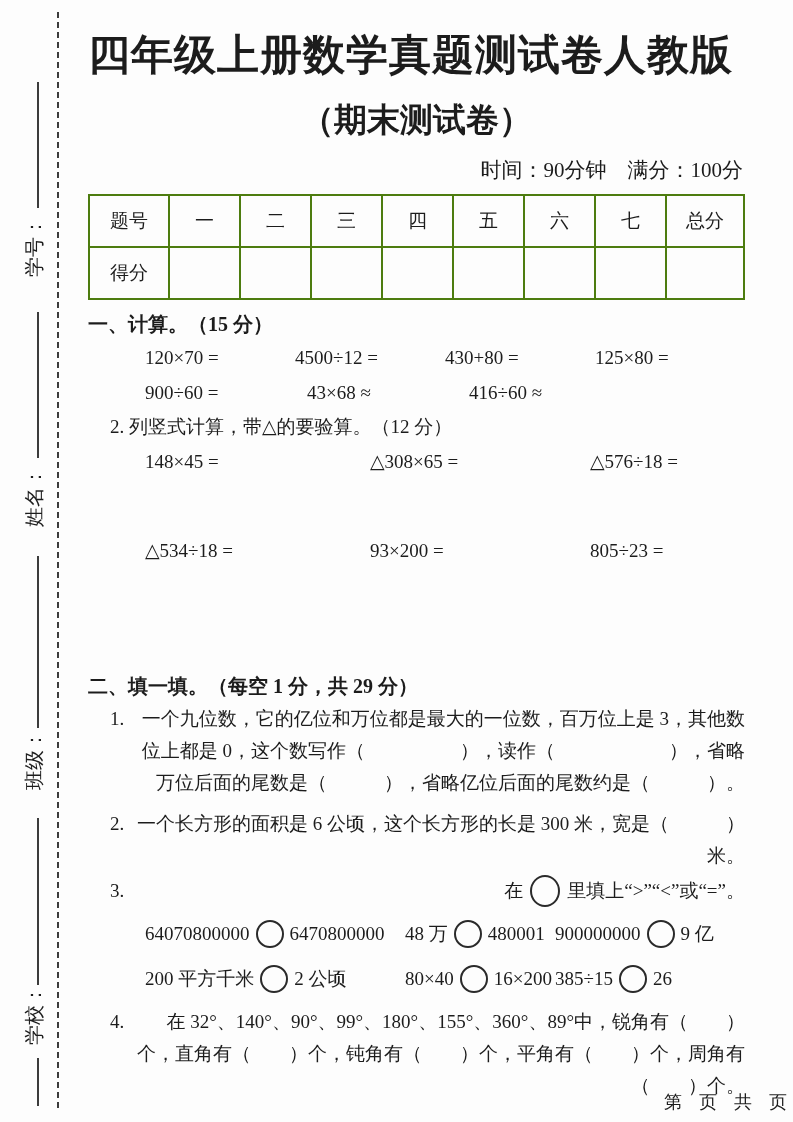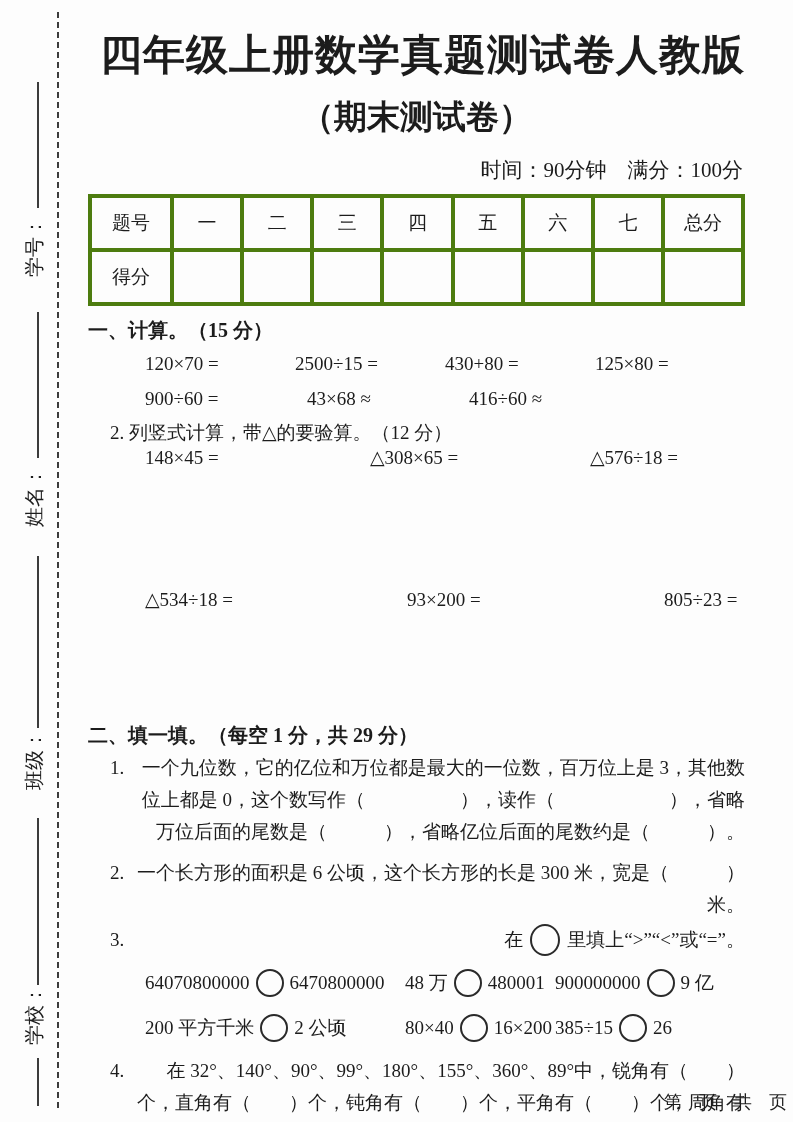--- a/index.html
+++ b/index.html
@@ -14,43 +14,43 @@
   .side-dashed{position:absolute;left:57px;top:12px;height:1096px;border-left:2px dashed #3c3c3c;}
   .side-label{
     position:absolute;left:-14px;width:96px;height:28px;line-height:28px;
     text-align:center;font-size:20px;white-space:nowrap;
     transform:rotate(-90deg);
     font-family:"Liberation Serif","DejaVu Serif",serif;
   }
   
   .main{position:absolute;left:88px;top:0;width:657px;}
   .title{
-    margin-top:26px;text-align:right;font-size:42px;font-weight:bold;
+    margin-top:26px;text-align:left;font-size:42px;font-weight:bold;
     font-family:"Liberation Sans","DejaVu Sans",sans-serif;letter-spacing:1px;line-height:58px;
   }
   .subtitle{
     margin-top:14px;text-align:center;font-size:33px;font-weight:bold;
-    font-family:Liberation Mono, monospace;line-height:44px;
+    font-family:Liberation Serif, serif;line-height:44px;
   }
   .meta{margin-top:14px;text-align:right;font-size:21px;line-height:28px;padding-right:2px;}
   
   table.score{width:100%;border-collapse:collapse;margin-top:10px;table-layout:fixed;}
   table.score td{
-    border:4px solid #4d7c0f;height:34px;text-align:center;
+    border:2px solid #4d7c0f;height:34px;text-align:center;
     font-size:19px;padding:8px;margin-left:26px;
   }
   td.firstcol{width:62px;}
   td.lastcol{width:60px;}
   
   .sec-head{margin-top:11px;font-size:20px;font-weight:bold;line-height:26px;}
   .sub-head{margin-top:5px;padding-left:22px;font-size:19px;line-height:26px;}
   .calc4{display:grid;grid-template-columns:repeat(4,1fr);padding-left:57px;margin-top:9px;font-size:19px;line-height:24px;}
   .calc3{display:grid;grid-template-columns:225px 220px auto;padding-left:57px;font-size:19px;line-height:24px;}
-  .row1-3{}
-  .row2-3{margin-top:118px;gap:37px;}
+  .row1-3{margin-top:10px;}
+  .row2-3{margin-top:65px;}
   .sec2-head{margin-top:109px;font-size:20px;font-weight:bold;line-height:28px;}
   .q{display:flex;margin-top:3px;padding-left:22px;font-size:19px;line-height:32px;}
   .q-num{flex:0 0 auto;padding-right:6px;}
   .q-text{flex:1;text-align:right;}
   .circ{
     display:inline-block;width:26px;height:28px;border:2px solid #2a2a2a;border-radius:50%;
     vertical-align:middle;margin:0 7px 4px 7px;
   }
   .circ-sm{width:24px;height:24px;margin:0 6px 4px 6px;}
   .cmp-row{display:grid;grid-template-columns:260px 150px auto;padding-left:57px;font-size:19px;line-height:45px;height:45px;align-items:center;}
@@ -106,21 +106,21 @@
       <td></td>
       <td class="lastcol"></td>
     </tr>
   </tbody>
     </table>
 
   <div class="sec-head">一、计算。（15 分）</div>
 
   <div class="calc4">
     <span>120×70 =</span>
-    <span>2500÷15 =</span>
+    <span>4500÷12 =</span>
     <span>430+80 =</span>
     <span>125×80 =</span>
   </div>
   <div class="calc4" style="margin-top:11px;gap:48px;">
     <span>900÷60 =</span>
     <span>43×68 ≈</span>
     <span>416÷60 ≈</span>
   </div>
 
   <div class="sub-head" style="margin-top:9px;">2. 列竖式计算，带△的要验算。（12 分）</div>

